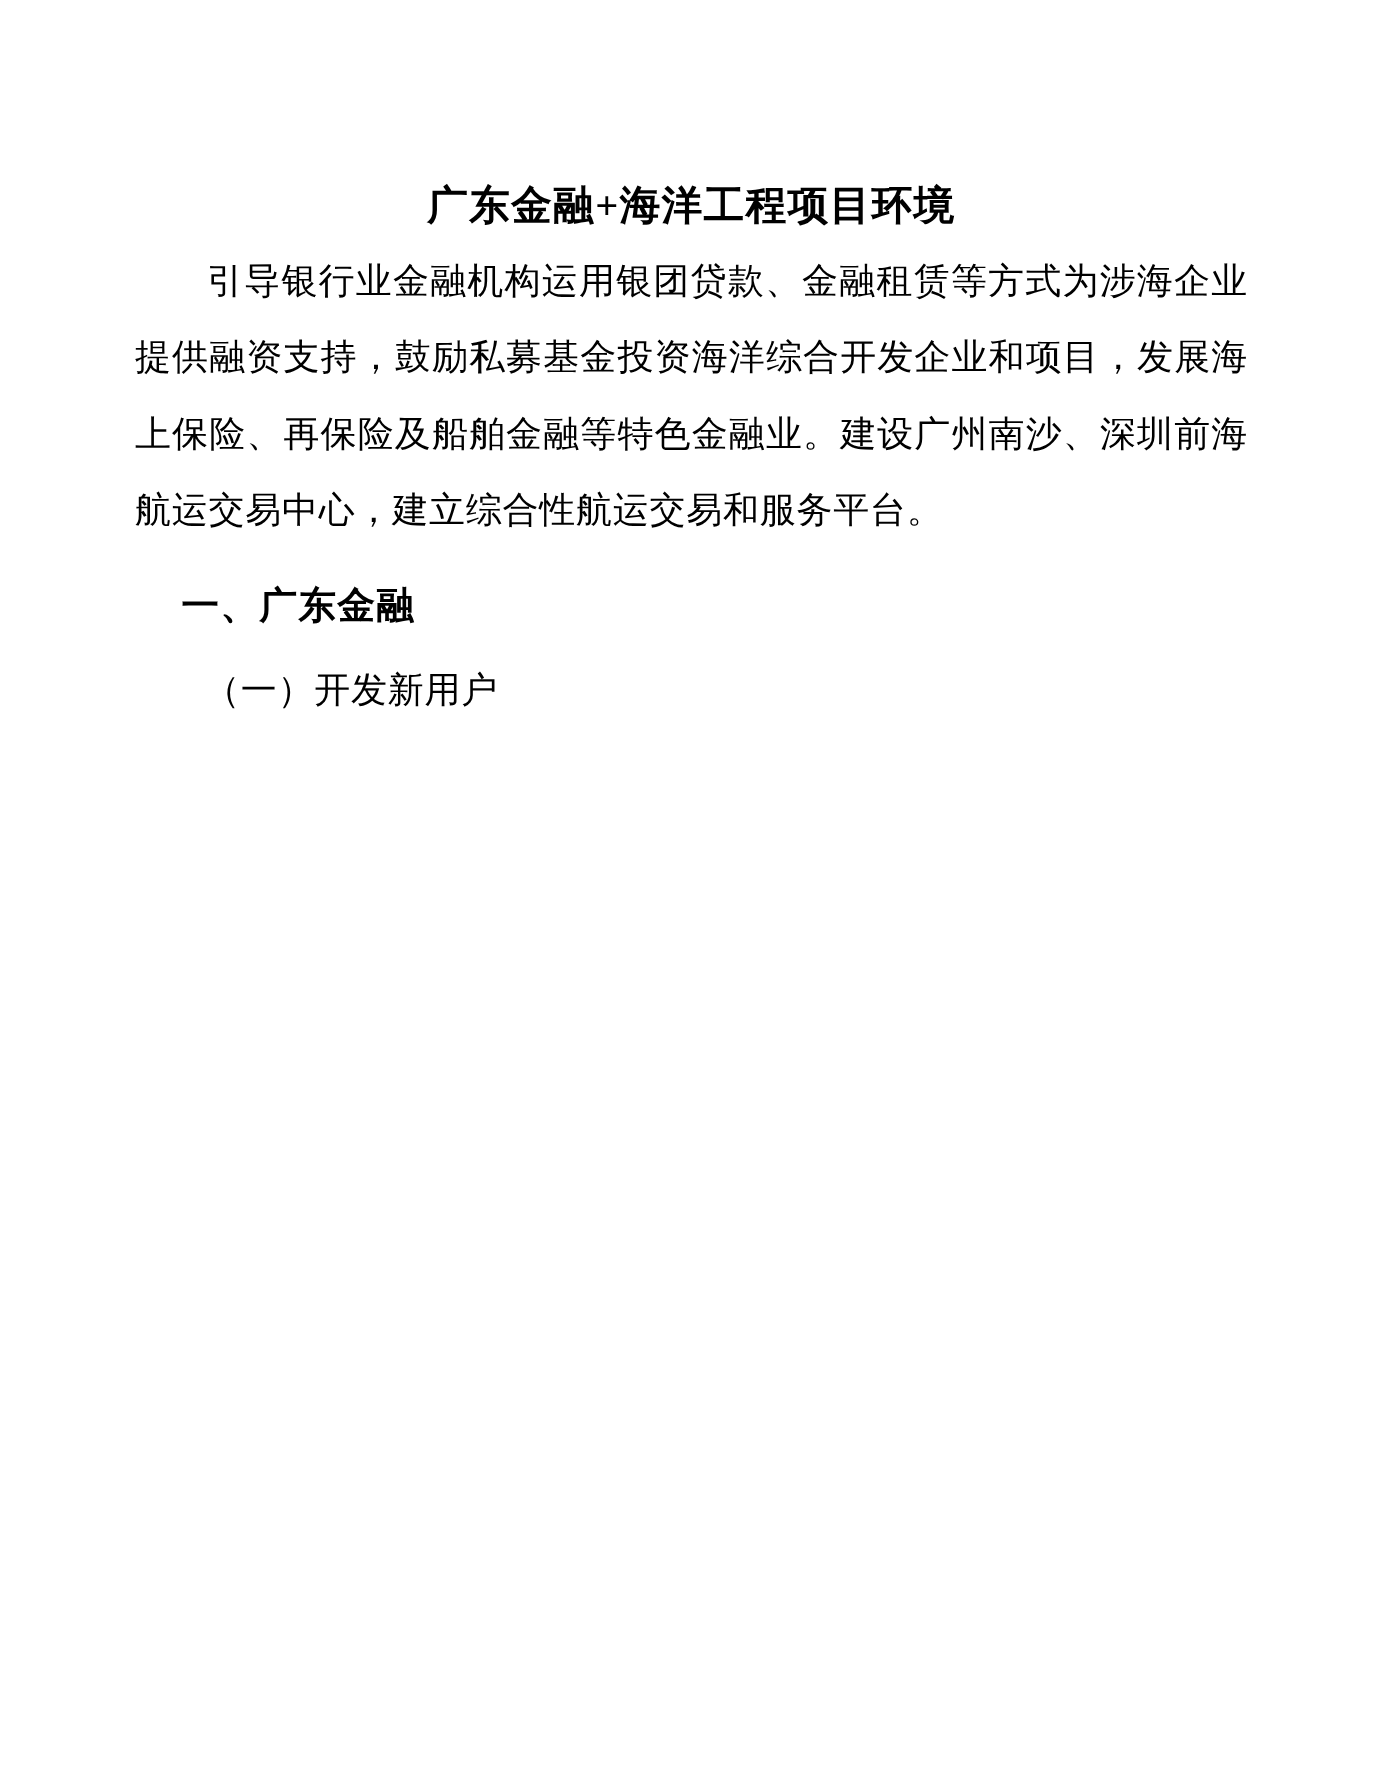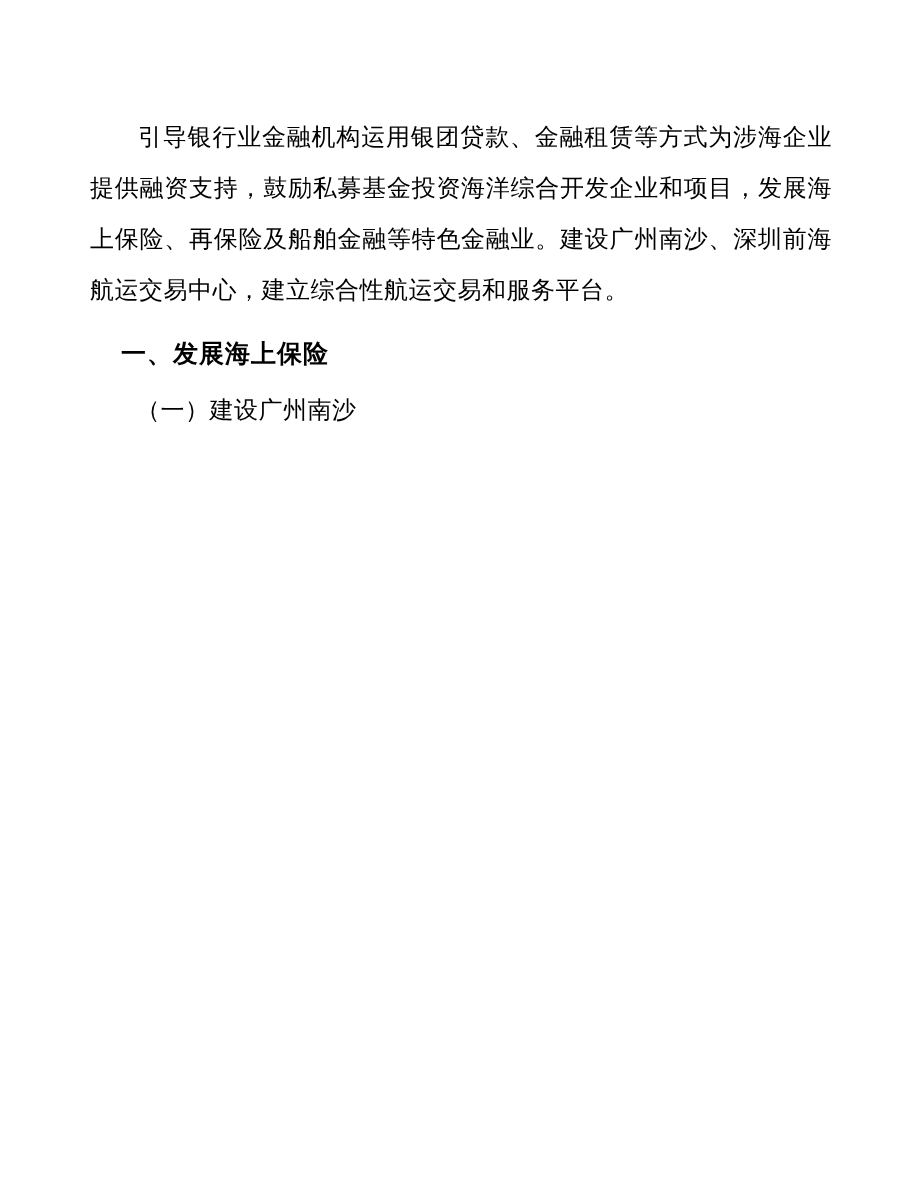--- a/index.html
+++ b/index.html
@@ -58,24 +58,25 @@
   .sub-heading.first {
     margin-top: 6px;
   }
 </style>
 </head>
 <body>
 
 <div class="page">
   <div class="content">
 
+    <h1 class="doc-title">广东金融+海洋工程项目环境</h1>
 
     <p class="para">引导银行业金融机构运用银团贷款、金融租赁等方式为涉海企业提供融资支持，鼓励私募基金投资海洋综合开发企业和项目，发展海上保险、再保险及船舶金融等特色金融业。建设广州南沙、深圳前海航运交易中心，建立综合性航运交易和服务平台。</p>
 
-    <h2 class="section-heading">一、发展海上保险</h2>
+    <h2 class="section-heading">一、广东金融</h2>
 
 
-    <h3 class="sub-heading first">（一）建设广州南沙</h3>
+    <h3 class="sub-heading first">（一）开发新用户</h3>
 
 
 
   </div>
 </div>
 
 </body></html>

